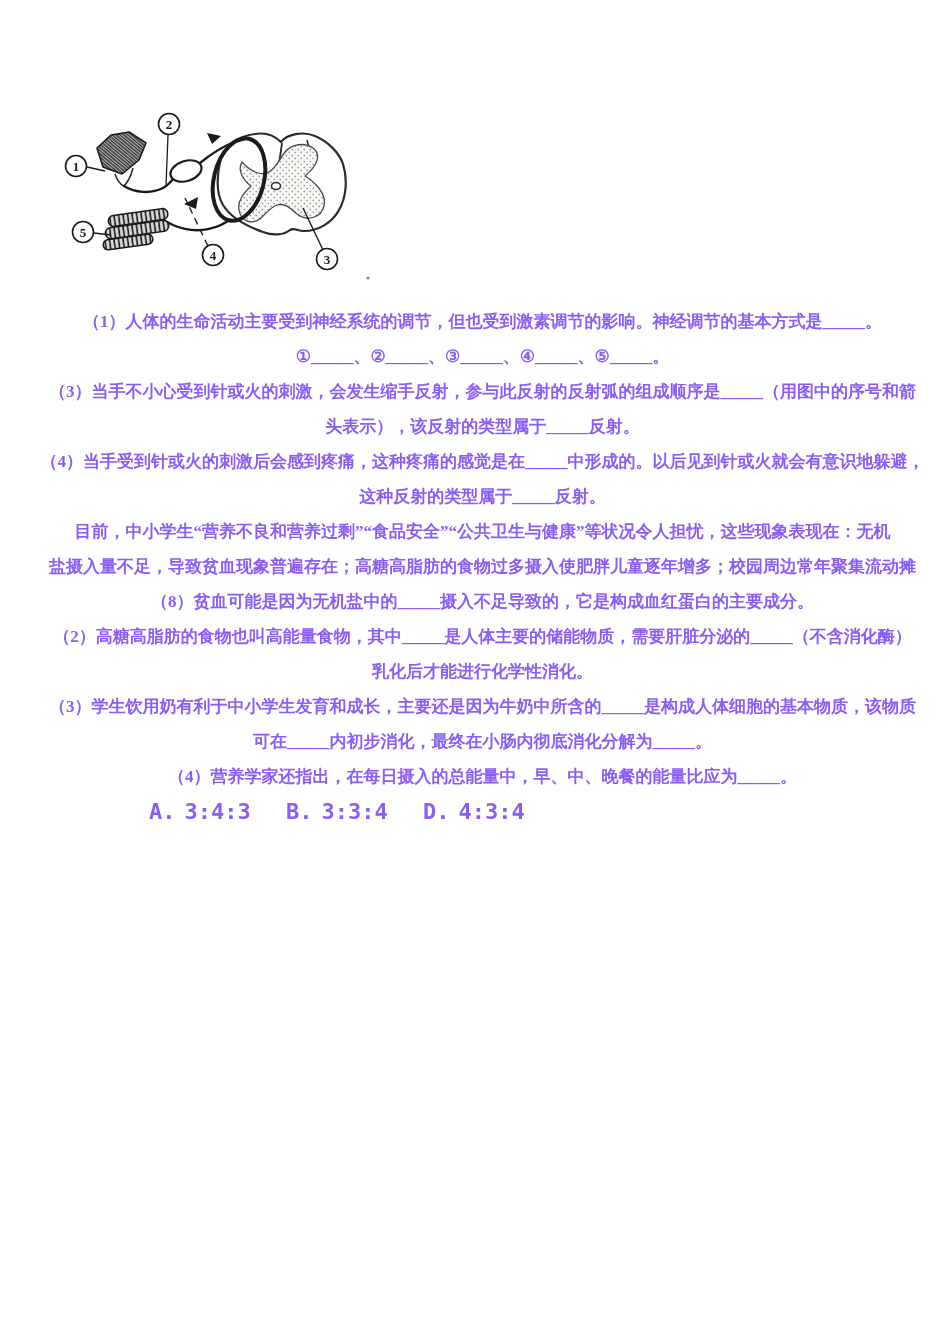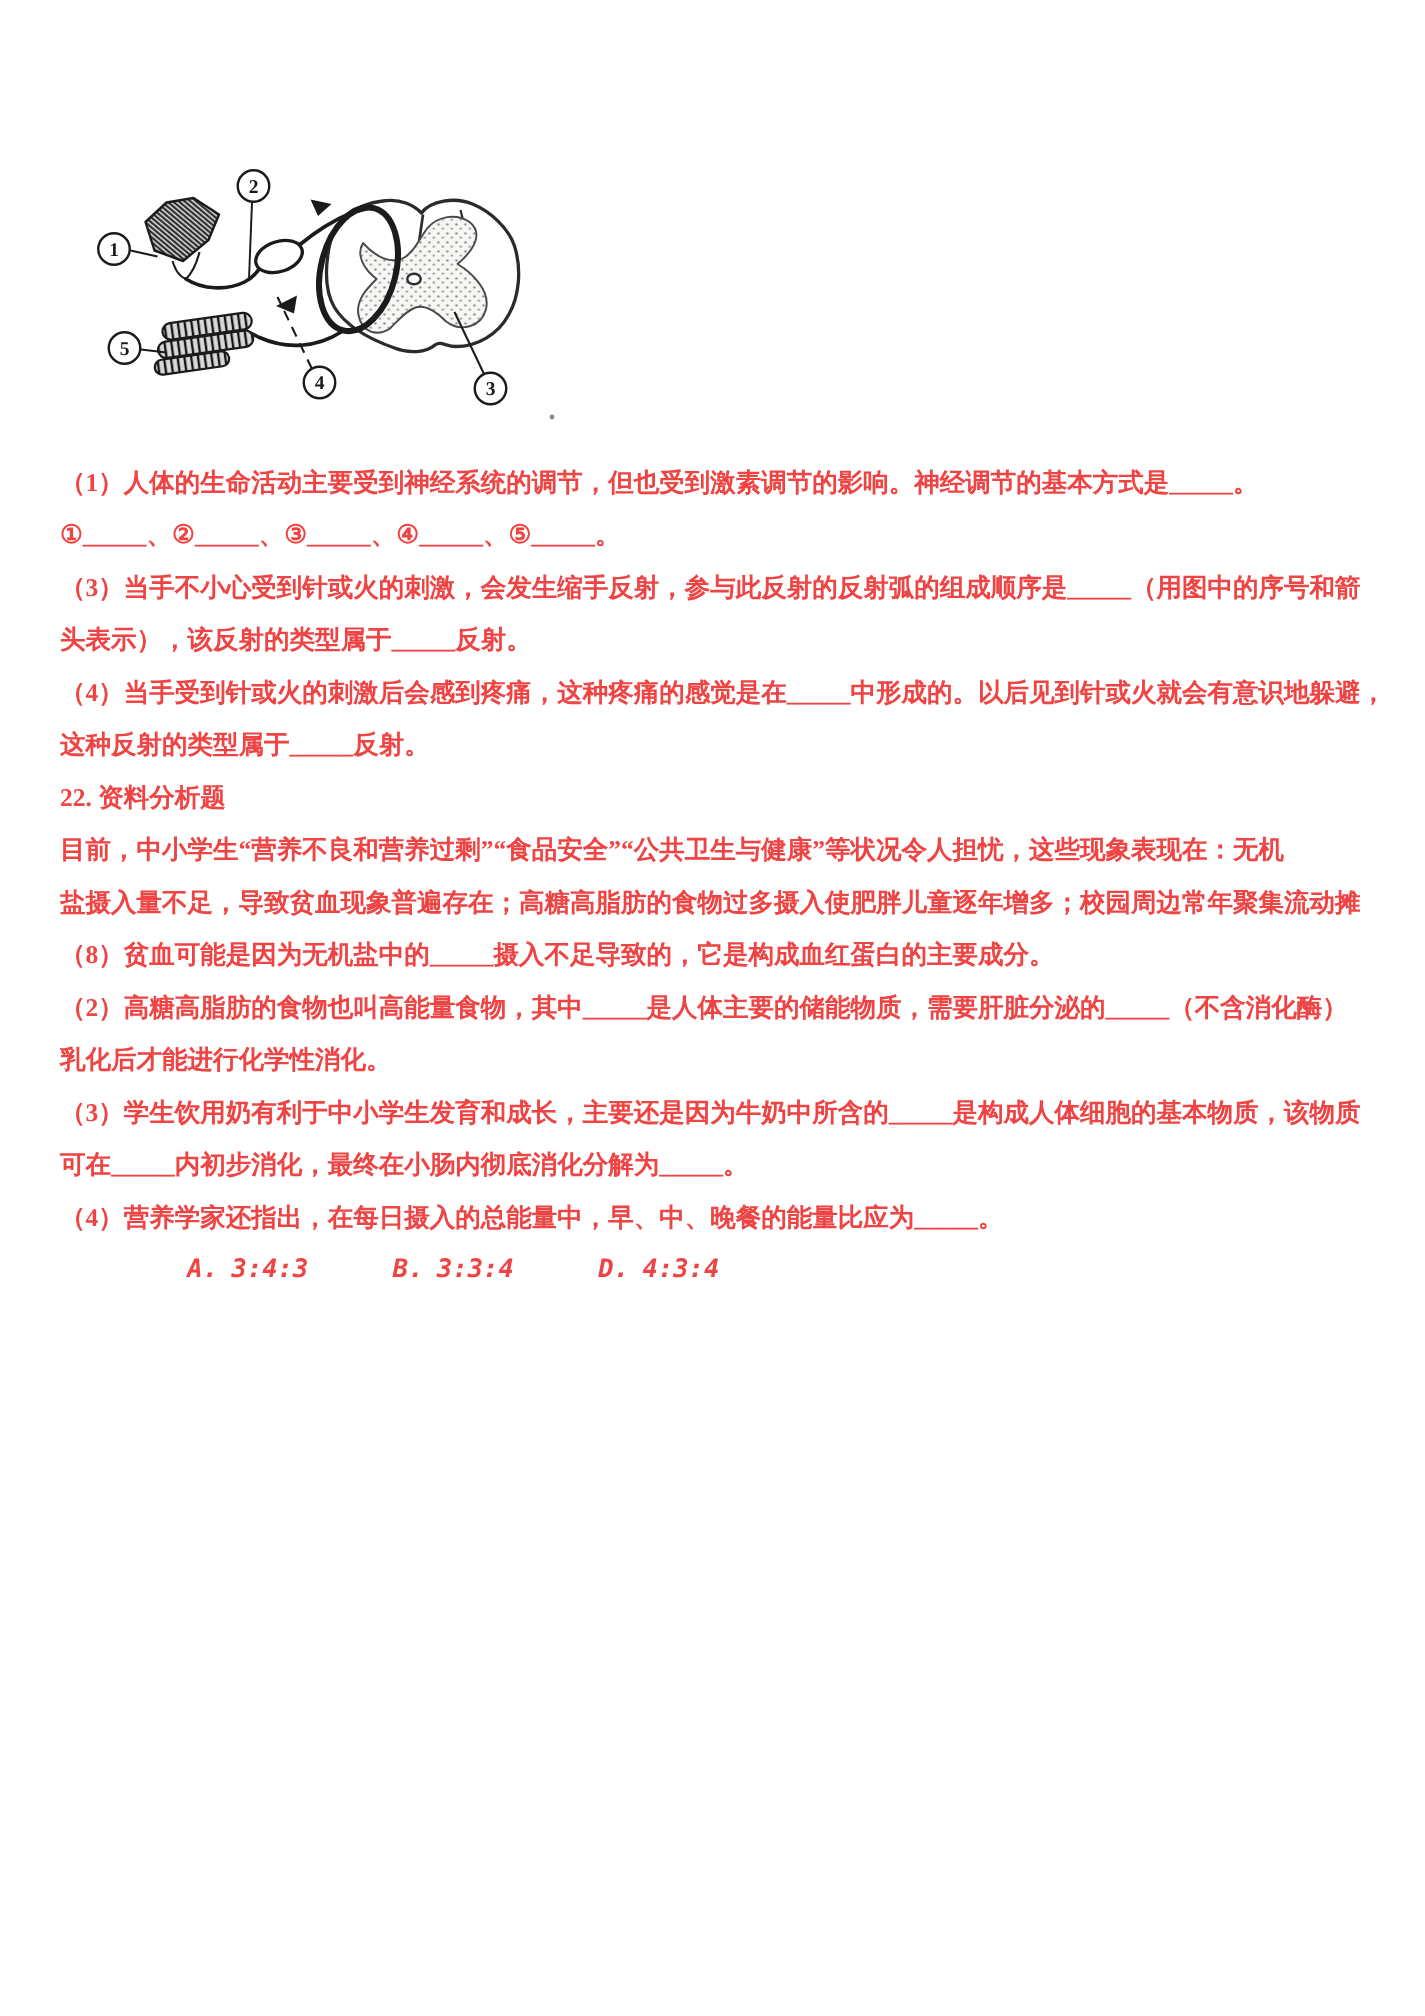--- a/index.html
+++ b/index.html
@@ -5,27 +5,26 @@
   html,body { margin:0; padding:0; }
   body {
     width:950px; height:1344px; background:#ffffff; position:relative;
     font-family:"Liberation Serif", serif; color:#141414; overflow:hidden;
   }
   .page { position:absolute; inset:0; background:#ffffff; }
   .figure { position:absolute; left:45px; top:100px; }
   .textblock { position:absolute; left:40px; top:304px; width:885px; }
   .line {
     height:35px; line-height:35px; font-size:17px; font-weight:700;
-    white-space:pre; color:#ef4444;
+    white-space:pre; color:#8b5cf6;text-align:center;
   }
   .options-row {
     display:flex; align-items:center;
-    font-family:"DejaVu Sans Mono", monospace; font-size:17px; font-weight:700;
+    font-family:"DejaVu Sans Mono", monospace; font-size:22px; font-weight:700;
     padding-left:3px;
-    font-style:italic;
   }
   .option { width:137px; flex:0 0 auto; }
   .opt-label { margin-right:9px; }
   svg text.figlabel {
     font-family:"Liberation Serif", serif; font-size:13px; font-weight:700; fill:#1a1a1a;
   }
 </style>
 </head>
 <body>
 
@@ -119,21 +118,20 @@
   </svg>
 
   <div class="textblock">
     <div class="line">（1）人体的生命活动主要受到神经系统的调节，但也受到激素调节的影响。神经调节的基本方式是_____。</div>
     <div class="line">①_____、②_____、③_____、④_____、⑤_____。</div>
     <div class="line">（3）当手不小心受到针或火的刺激，会发生缩手反射，参与此反射的反射弧的组成顺序是_____（用图中的序号和箭</div>
     <div class="line">头表示），该反射的类型属于_____反射。</div>
     <div class="line">（4）当手受到针或火的刺激后会感到疼痛，这种疼痛的感觉是在_____中形成的。以后见到针或火就会有意识地躲避，</div>
     <div class="line">这种反射的类型属于_____反射。</div>
 
-    <div class="line">22. 资料分析题</div>
     <div class="line">目前，中小学生“营养不良和营养过剩”“食品安全”“公共卫生与健康”等状况令人担忧，这些现象表现在：无机</div>
     <div class="line">盐摄入量不足，导致贫血现象普遍存在；高糖高脂肪的食物过多摄入使肥胖儿童逐年增多；校园周边常年聚集流动摊</div>
     <div class="line">（8）贫血可能是因为无机盐中的_____摄入不足导致的，它是构成血红蛋白的主要成分。</div>
     <div class="line">（2）高糖高脂肪的食物也叫高能量食物，其中_____是人体主要的储能物质，需要肝脏分泌的_____（不含消化酶）</div>
     <div class="line">乳化后才能进行化学性消化。</div>
     <div class="line">（3）学生饮用奶有利于中小学生发育和成长，主要还是因为牛奶中所含的_____是构成人体细胞的基本物质，该物质</div>
     <div class="line">可在_____内初步消化，最终在小肠内彻底消化分解为_____。</div>
     <div class="line">（4）营养学家还指出，在每日摄入的总能量中，早、中、晚餐的能量比应为_____。</div>
 
     <div class="line options-row">

